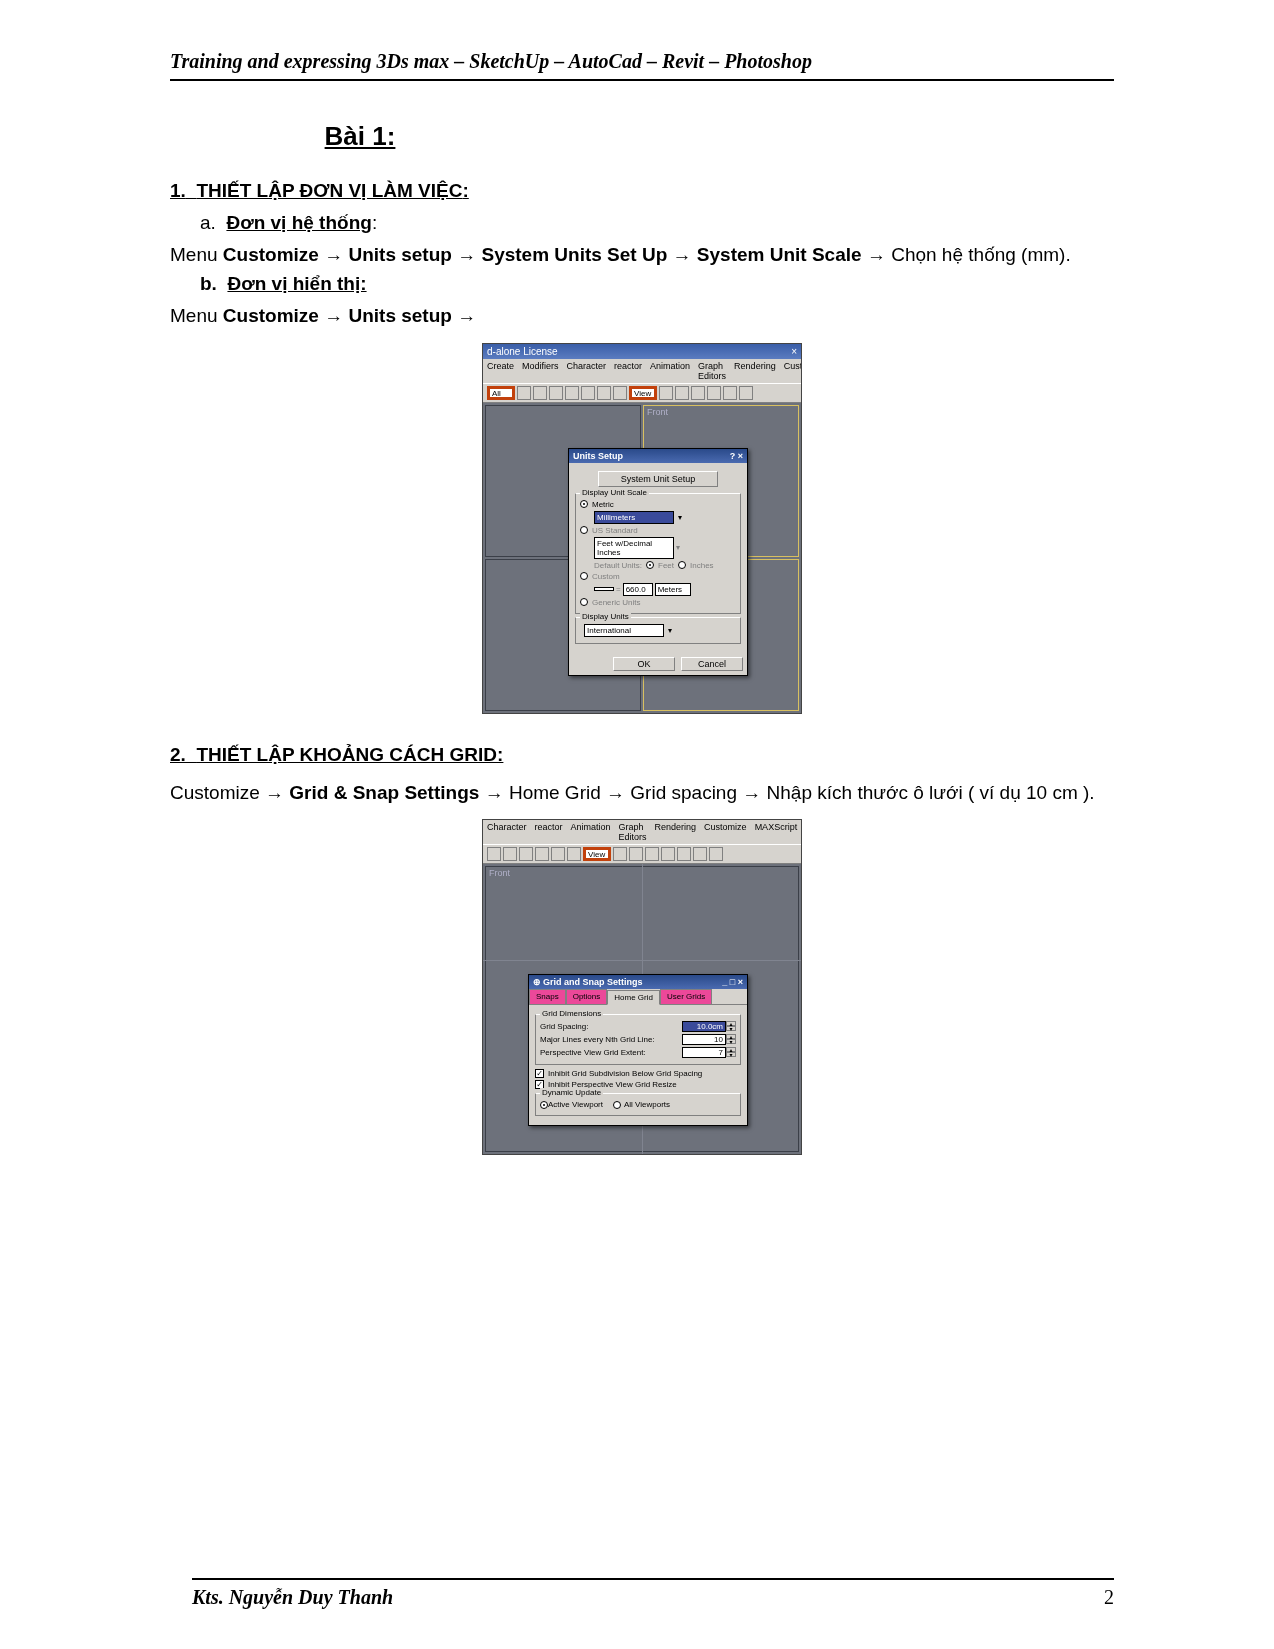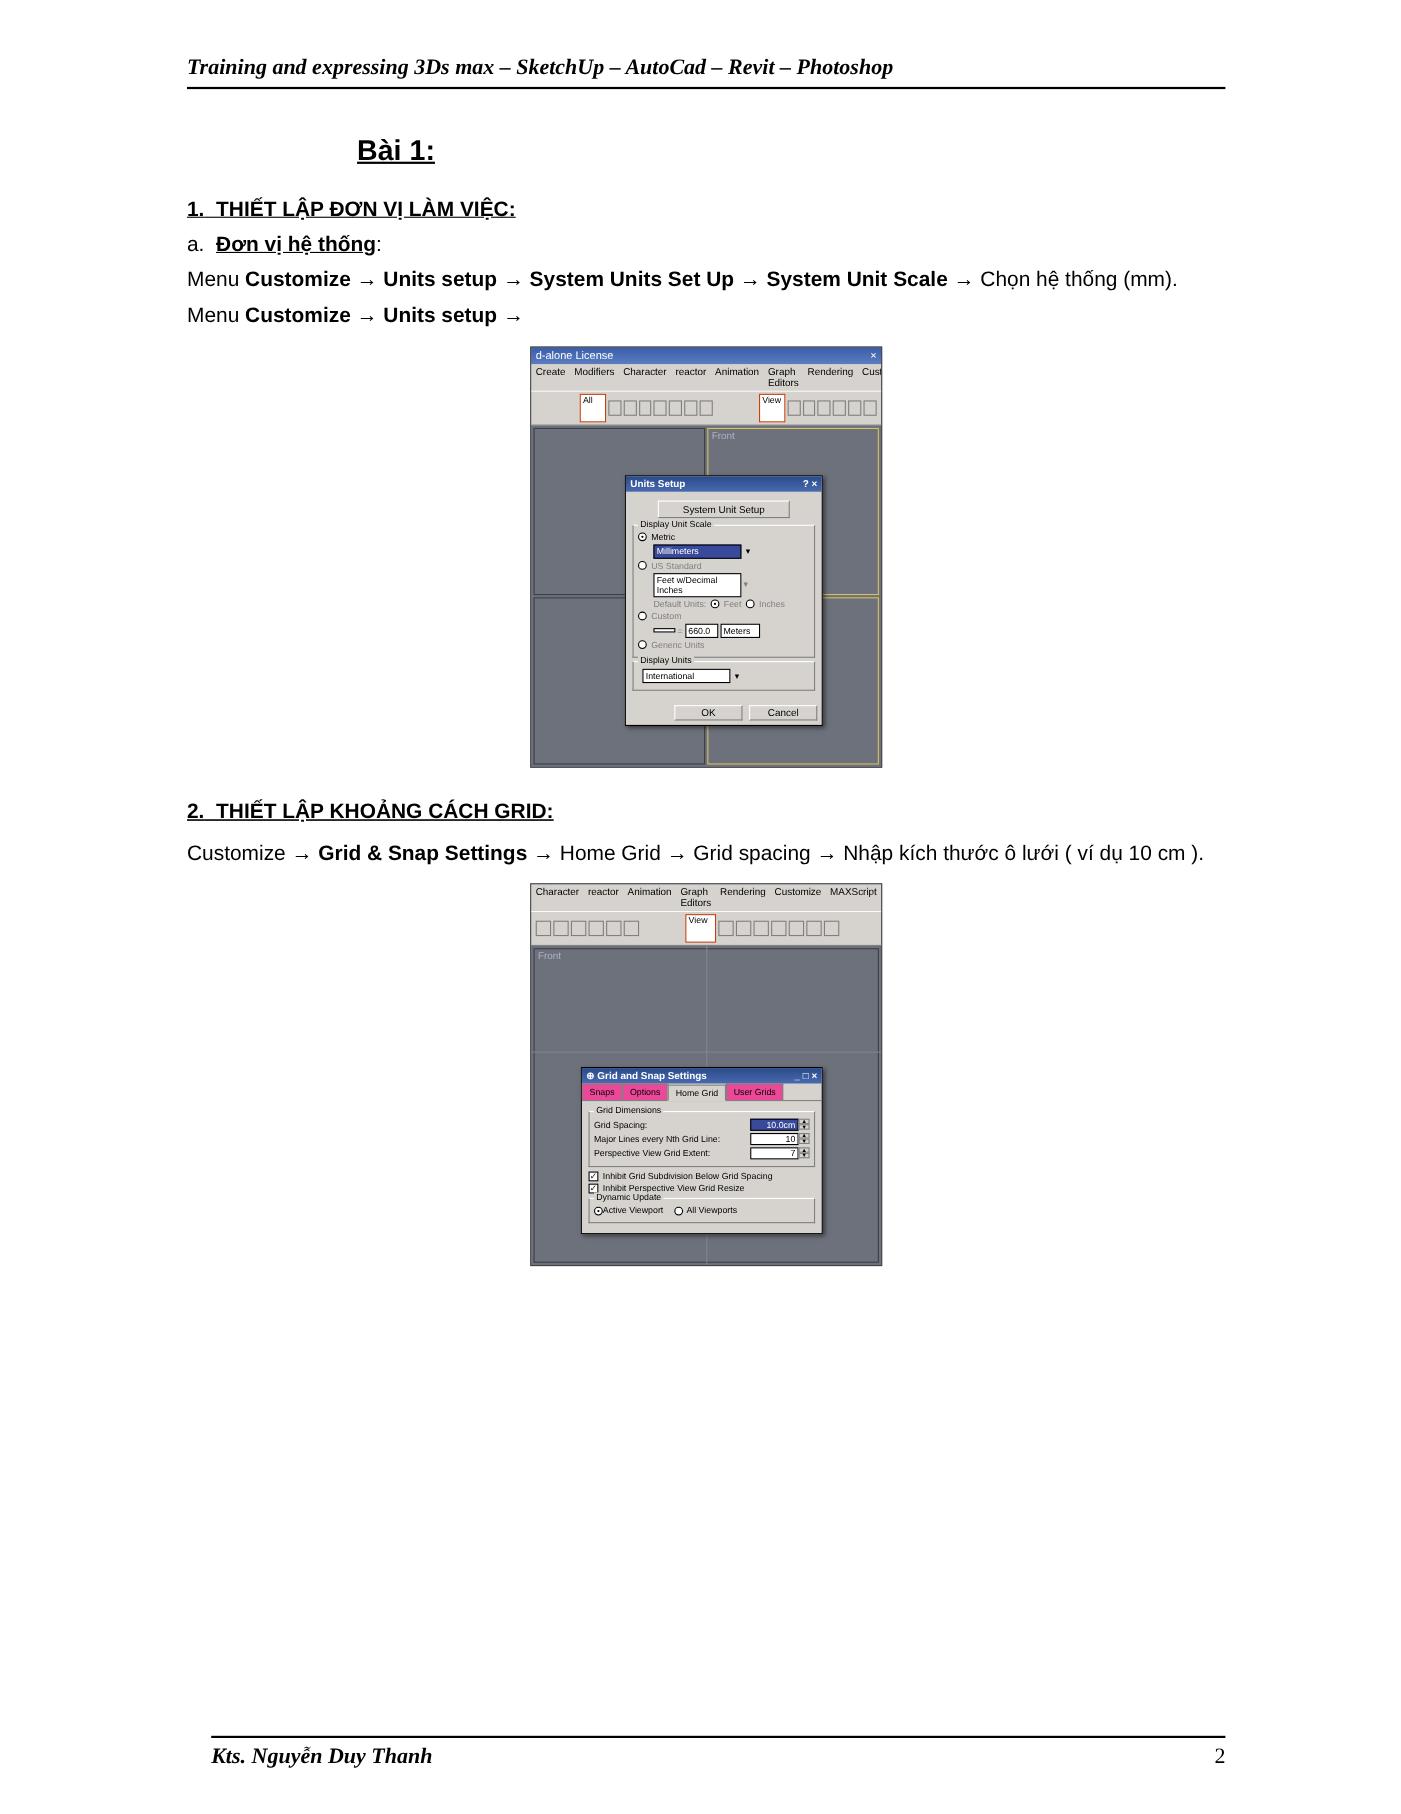--- a/index.html
+++ b/index.html
@@ -34,20 +34,21 @@
     width: 200px;
   }
   .sec-num {
     font-weight: bold;
     text-decoration: underline;
     font-size: 19px;
     margin-bottom: 10px;
   }
   .sub {
     font-size: 19px;
+    margin-left: 30px;
     margin-bottom: 6px;
   }
   .sub u { font-weight: bold; }
   .body-text { font-size: 19px; line-height: 1.55; margin-bottom: 4px; }
   .bold { font-weight: bold; }
   .arrow { font-family: "Segoe UI Symbol", Arial; }
   .screenshot-wrap { display: flex; justify-content: center; margin: 12px 0 30px; }
 
   
   .ss1 {
@@ -83,26 +84,25 @@
     display: flex;
     gap: 2px;
     align-items: center;
   }
   .tb-btn {
     width: 14px; height: 14px;
     border: 1px solid #808080;
     background: #d6d3ce;
   }
   .tb-sel {
-    width: 28px; height: 26px;
-    border: 1px solid #c2410c;
+    width: 28px; height: 14px;
+    border: 3px solid #c2410c;
     background: #fff;
     font-size: 8px;
     padding-left: 2px;
-    margin-left: 40px;
   }
   .viewport {
     position: relative;
     height: 310px;
     background: #6d717b;
     display: grid;
     grid-template-columns: 1fr 1fr;
     grid-template-rows: 1fr 1fr;
     gap: 2px;
     padding: 2px;
@@ -300,20 +300,23 @@
     <span>Menu </span>
     <span class="bold">Customize</span>
     <span class="arrow"> → </span>
     <span class="bold">Units setup</span>
     <span class="arrow"> → </span>
     <span class="bold">System Units Set Up</span>
     <span class="arrow"> → </span>
     <span class="bold">System Unit Scale</span>
     <span class="arrow"> → </span>
     <span> Chọn hệ thống (mm).</span>
+  </div>
+  <div class="sub">
+    <span class="bold">b.</span>&nbsp;&nbsp;<u class="bold">Đơn vị hiển thị:</u>
   </div>
   <div class="body-text">
     <span>Menu </span>
     <span class="bold">Customize</span>
     <span class="arrow"> → </span>
     <span class="bold">Units setup</span>
     <span class="arrow"> → </span>
   </div>
 
   <div class="screenshot-wrap">

